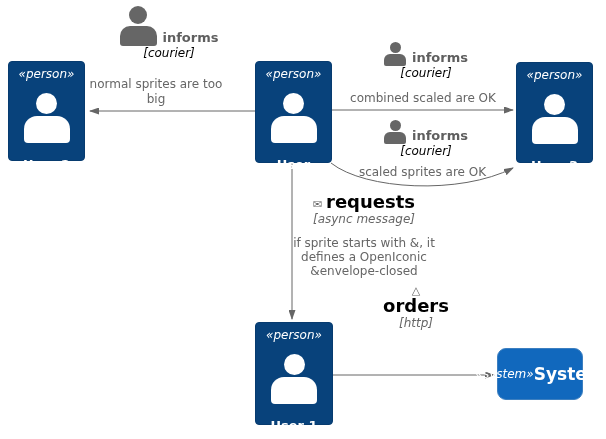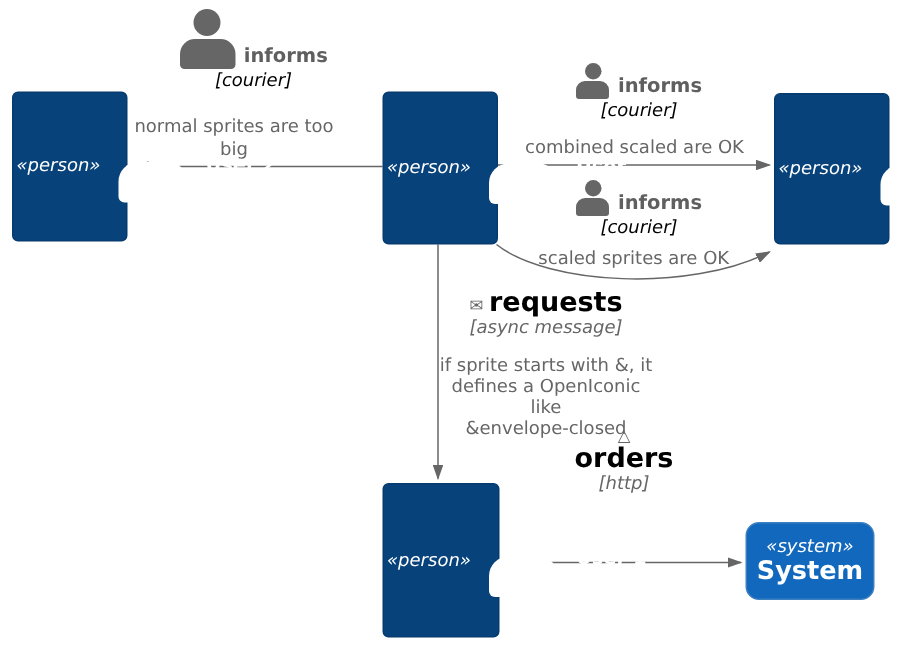--- a/index.html
+++ b/index.html
@@ -6,28 +6,28 @@
   #canvas{
     position:relative;width:606px;height:439px;background:#ffffff;overflow:hidden;
     font-family:"DejaVu Sans","Liberation Sans",sans-serif;
   }
   svg.wires{position:absolute;left:0;top:0;z-index:1;}
 
   
   .pbox{
     position:absolute;z-index:2;background:#08427B;border:1px solid #073B6F;
     border-radius:4px;box-sizing:border-box;color:#fff;
-    display:flex;flex-direction:row;align-items:center;justify-content:space-between;
+    display:flex;flex-direction:column;align-items:center;justify-content:space-between;
     padding:5px 2px 7px 2px;
     gap:12px;
   }
   .sbox{
     position:absolute;z-index:2;background:#1168BD;border:1px solid #3C7FC0;
     border-radius:9px;box-sizing:border-box;color:#fff;
-    display:flex;flex-direction:column;align-items:center;justify-content:center;
+    display:flex;flex-direction:row;align-items:center;justify-content:center;
   }
   .stereo{font-style:italic;font-size:12px;line-height:14px;white-space:nowrap;}
   .pname{font-weight:bold;font-size:13px;line-height:19px;white-space:nowrap;}
   .sname{font-weight:bold;font-size:17px;line-height:20px;white-space:nowrap;}
 
   
   .picon{display:flex;flex-direction:column;align-items:center;}
   .picon .phead{width:21px;height:21px;border-radius:50%;background:#fff;}
   .picon .pbody{width:46px;height:27px;margin-top:2px;border-radius:13px 13px 4px 4px;background:#fff;}
 
@@ -157,21 +157,20 @@
     <div>
       <span class="glyph">✉</span>
       <span class="bold">requests</span>
     </div>
     <div class="ital">[async message]</div>
   </div>
 
   <div class="lbl" style="left:291px;top:236px;width:146px;line-height:14px;">
     <div>if sprite starts with &amp;, it</div>
     <div>defines a OpenIconic</div>
-    <div>like</div>
     <div>&amp;envelope-closed</div>
   </div>
 
   <div class="lbl" style="left:378px;top:283px;width:76px;">
     <div>
       <span class="glyph">△</span>
       <span class="bold">orders</span>
     </div>
     <div class="ital">[http]</div>
   </div>

